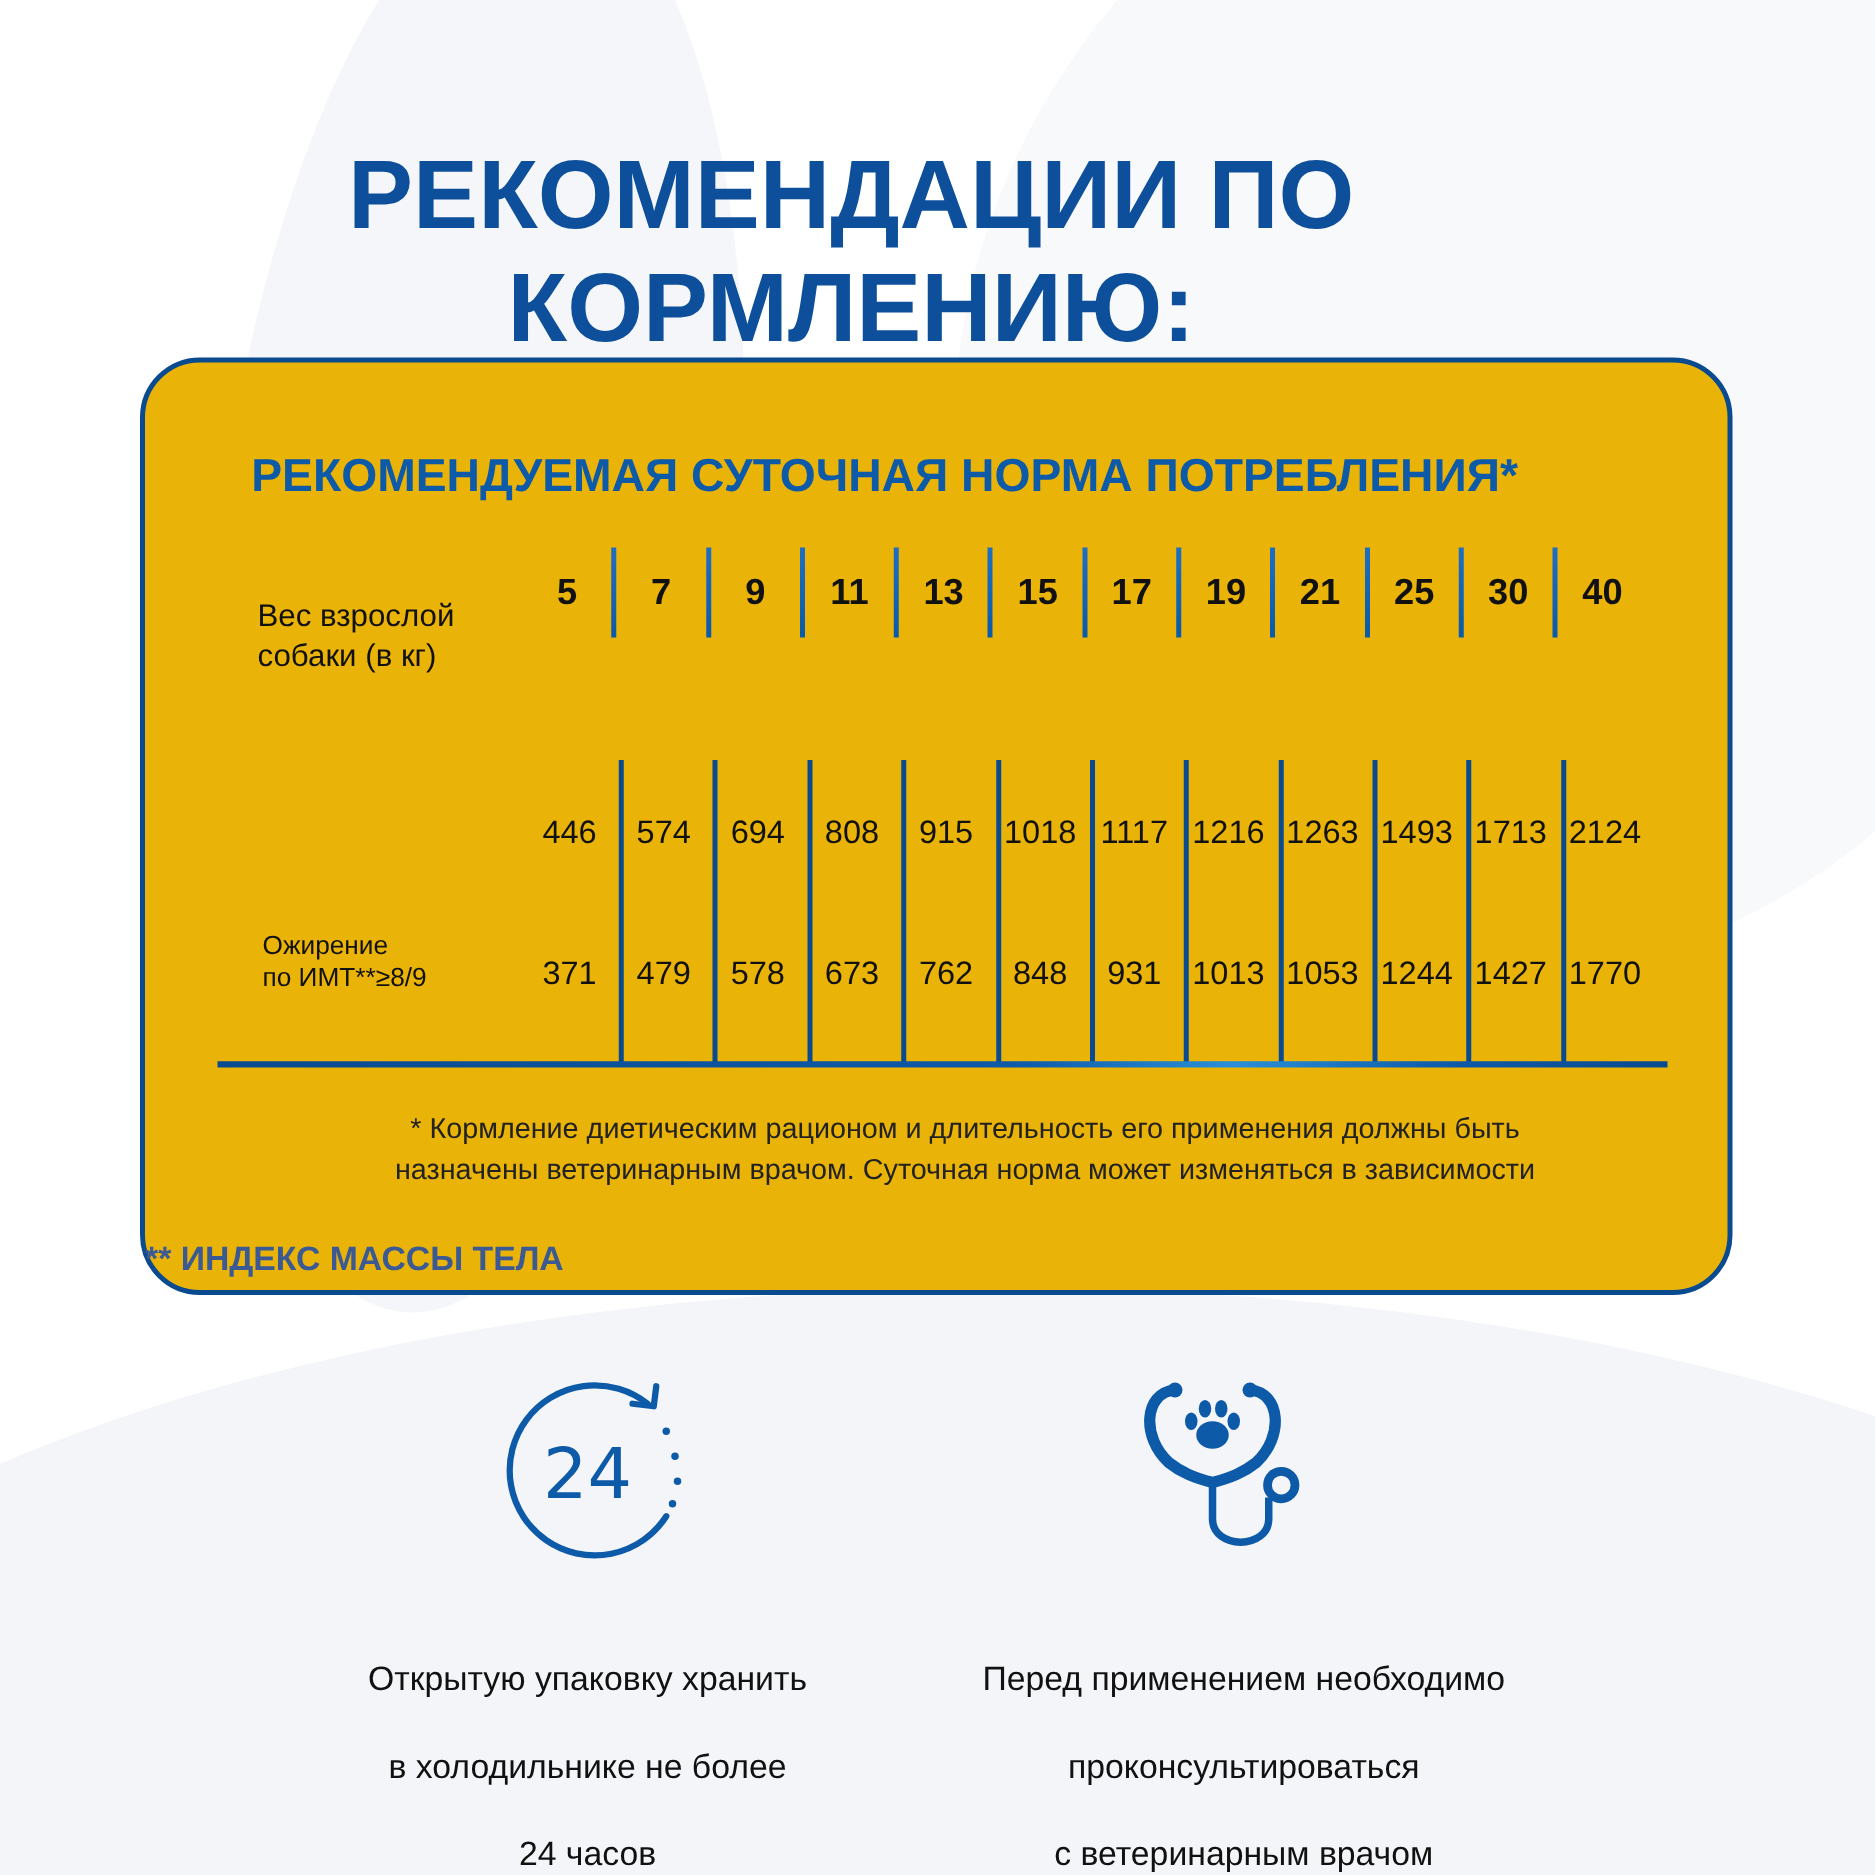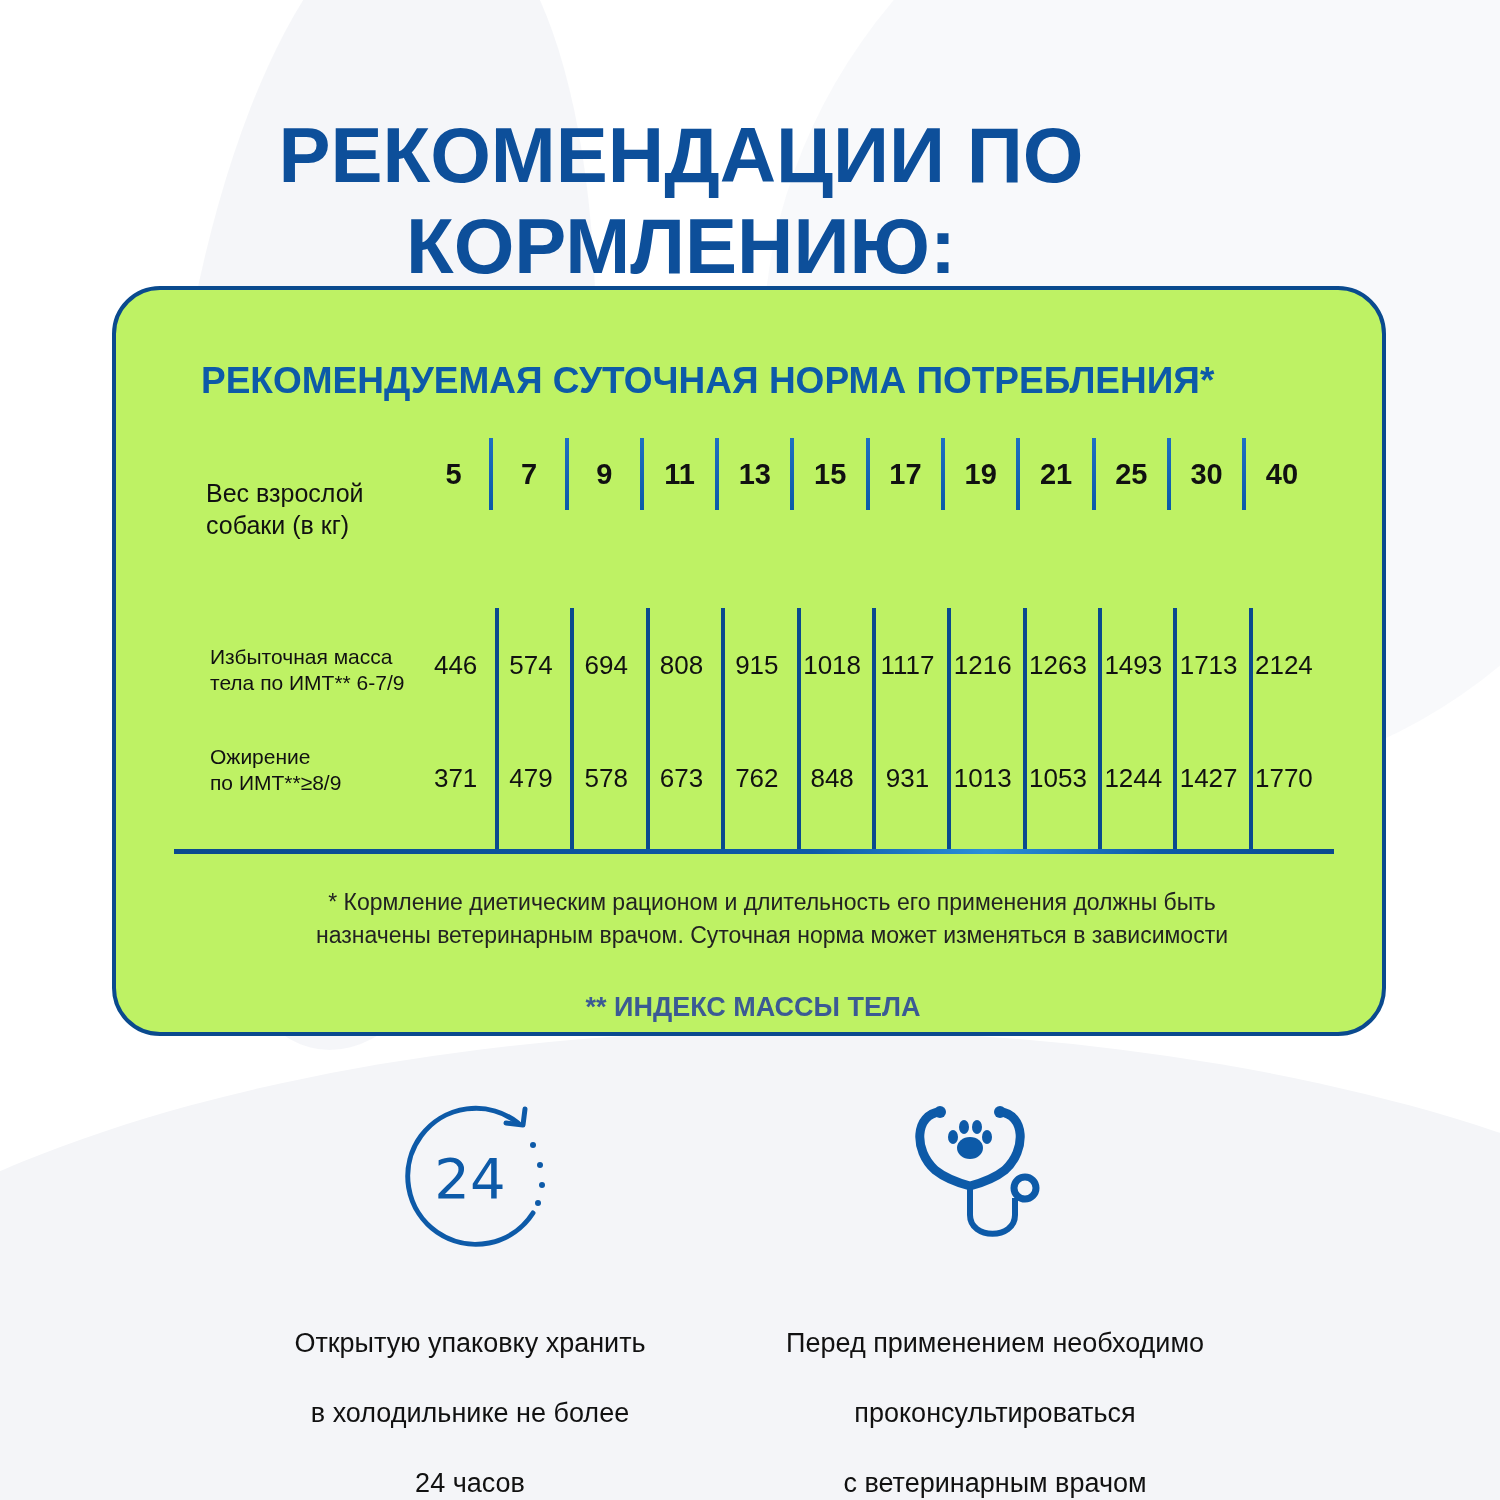--- a/index.html
+++ b/index.html
@@ -12,21 +12,21 @@
   .bg1 { left:170px; top:-100px; width:420px; height:1150px; transform:skewX(-5deg); border-radius:50%; opacity:0.9; }
   .bg2 { left:-300px; top:1030px; width:2200px; height:900px; border-radius:50%; }
   .bg3 { left:780px; top:-200px; width:900px; height:1000px; border-radius:50%; transform:rotate(35deg); opacity:.6;}
 
   .main-title {
     position:absolute; left:0; top:110px; width:1362px; text-align:center;
     font-weight:bold; font-size:78px; color:#0d4f9a; letter-spacing:0px;
   }
   .card {
     position:absolute; left:112px; top:286px; width:1274px; height:750px;
-    border:4px solid #0a4a8e; border-radius:48px; background:#bef264;
+    border:4px solid #0a4a8e; border-radius:48px; background:#eab308;
     box-sizing:border-box;
   }
   .card-title {
     position:absolute; left:85px; top:70px; font-weight:bold; font-size:37px; color:#0d5aa8;
   }
   .weight-label {
     position:absolute; left:90px; top:152px; font-size:25px; line-height:32px; color:#111;margin-top:35px;
   }
   .weight-row {
     position:absolute; left:300px; top:148px; height:72px; display:flex;
@@ -57,21 +57,21 @@
   }
   .hrule {
     position:absolute; left:58px; top:559px; width:1160px; height:5px;
     background:linear-gradient(90deg,#0a4a8e,#0d5aa8 55%,#2a8fd8 70%,#0d5aa8 85%,#0a4a8e);
   }
   .footnote {
     position:absolute; left:0; top:596px; width:1274px; text-align:center;
     font-size:23px; line-height:33px; color:#222;padding-left:19px;
   }
   .footnote2 {
-    position:absolute; left:0; top:702px; width:1274px; text-align:center;
+    position:absolute; left:0; top:702px; width:1274px; 
     font-size:27px; font-weight:bold; color:#3b5a94;
   }
   .feature { position:absolute; text-align:center; }
   .feature-text { font-size:27px; line-height:38px; color:#111; font-weight:normal;margin-top:32px; }
   .icon-24 { position:absolute; left:388px; top:1095px; width:165px; height:160px; }
   .icon-steth { position:absolute; left:915px; top:1100px; width:130px; height:150px; }
 </style>
 </head>
 <body>
 
@@ -110,24 +110,20 @@
     <div class="vline" style="left:530px"></div>
     <div class="vline" style="left:605px"></div>
     <div class="vline" style="left:681px"></div>
     <div class="vline" style="left:756px"></div>
     <div class="vline" style="left:831px"></div>
     <div class="vline" style="left:907px"></div>
     <div class="vline" style="left:982px"></div>
     <div class="vline" style="left:1057px"></div>
     <div class="vline" style="left:1133px"></div>
 
-    <div class="row-label" style="top:36px">
-      <div>Избыточная масса</div>
-      <div>тела по ИМТ** 6-7/9</div>
-    </div>
     <div class="vrow" style="top:42px">
       <div class="vcell">446</div>
       <div class="vcell">574</div>
       <div class="vcell">694</div>
       <div class="vcell">808</div>
       <div class="vcell">915</div>
       <div class="vcell">1018</div>
       <div class="vcell">1117</div>
       <div class="vcell">1216</div>
       <div class="vcell">1263</div>

